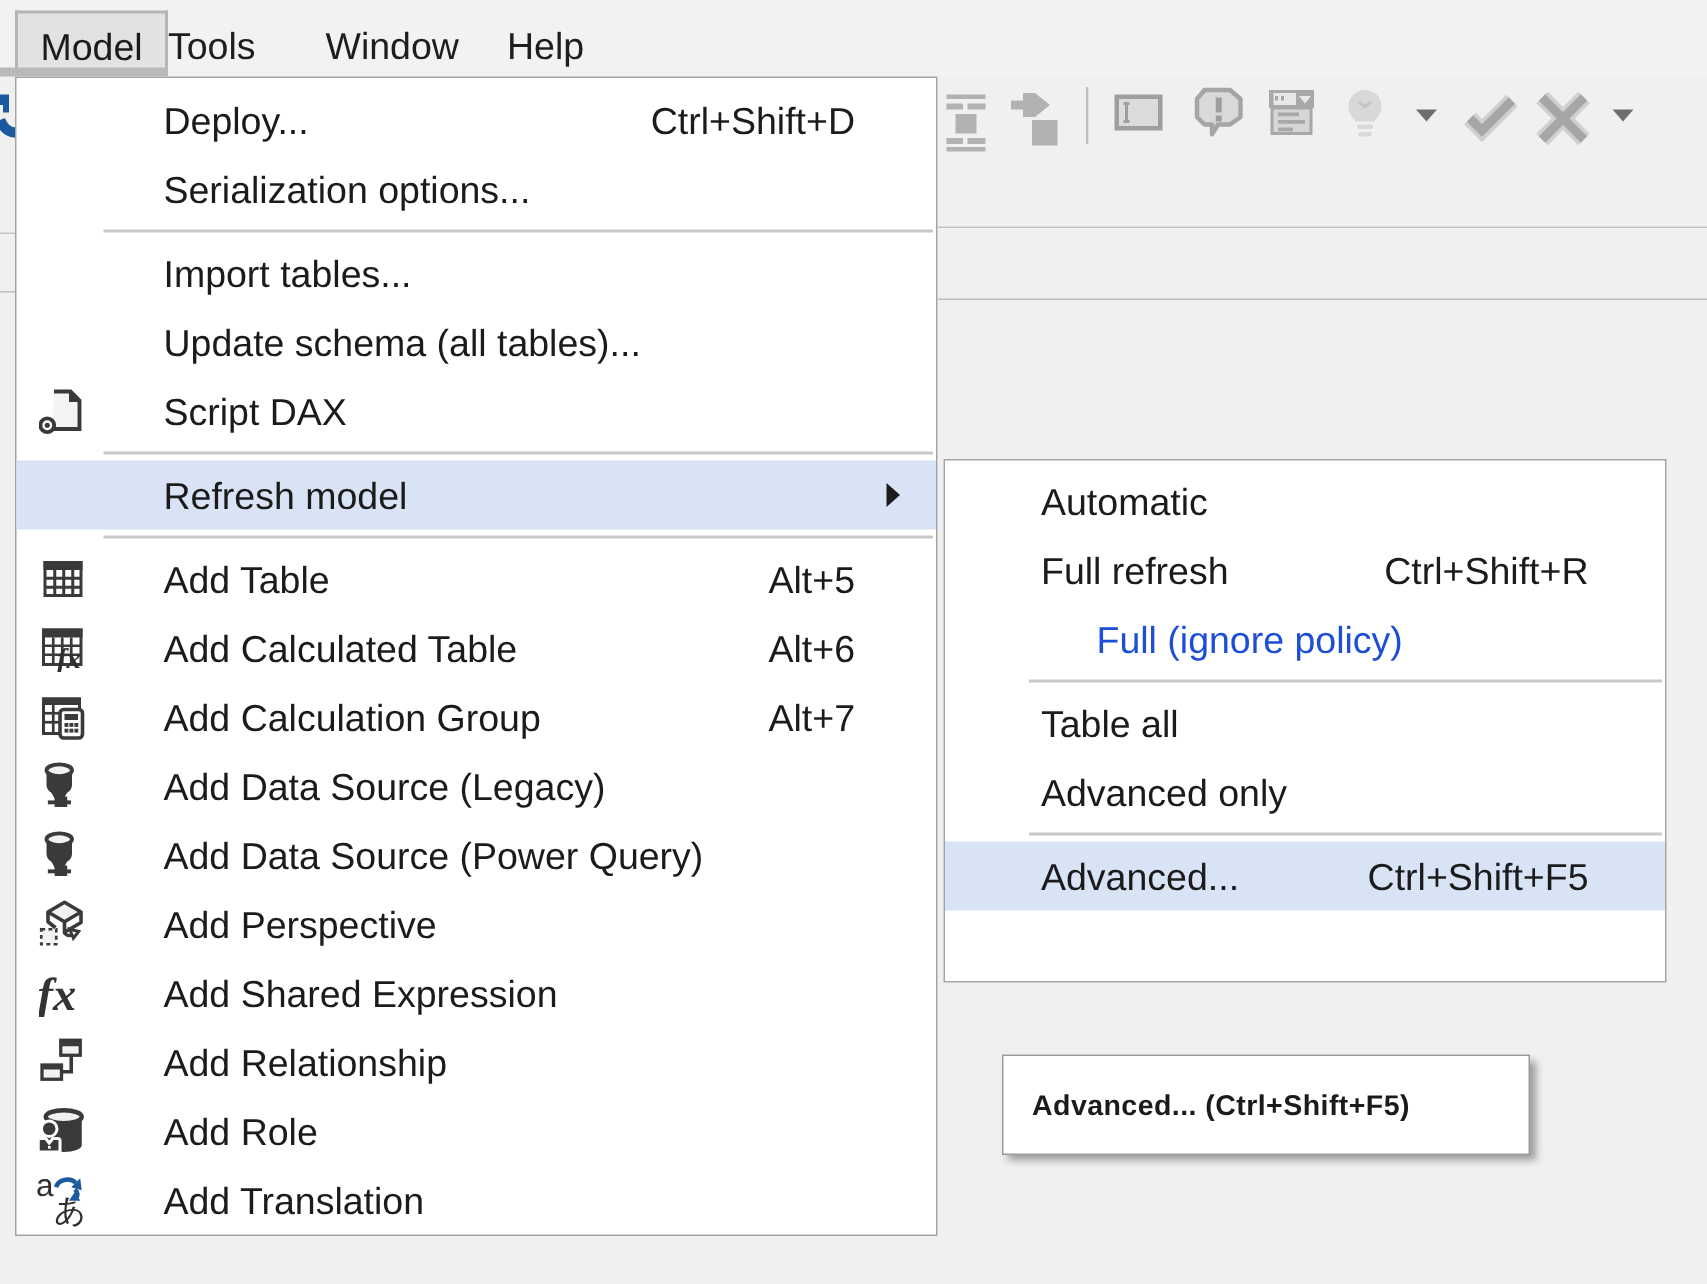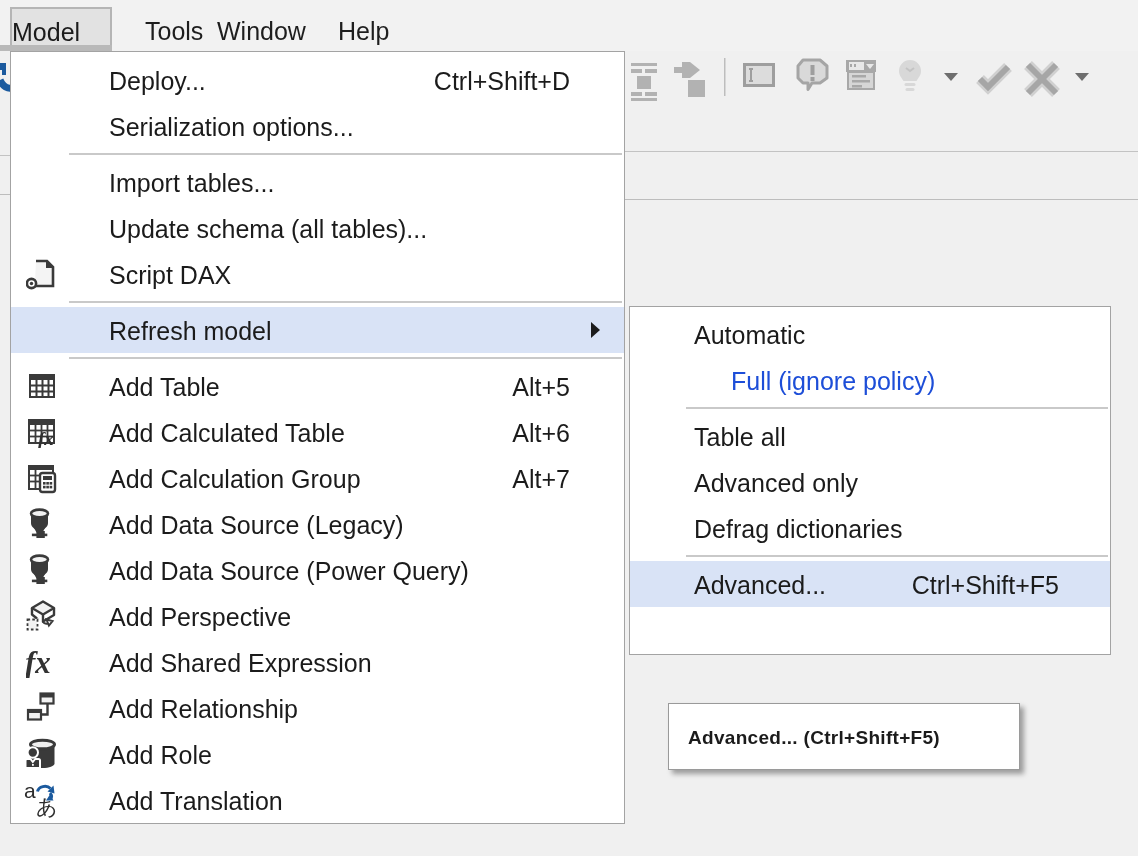--- a/index.html
+++ b/index.html
@@ -7,21 +7,21 @@
     width:1138px;height:856px;position:relative;overflow:hidden;
     background:#f0f0f0;
     font-family:"Liberation Sans", sans-serif;
     -webkit-font-smoothing:antialiased;
   }
   .menubar{position:absolute;left:0;top:0;width:1138px;height:51px;background:#f2f2f2;}
   .mb-item{position:absolute;top:6px;height:51px;line-height:51px;font-size:25px;color:#1e1e1e;}
   .model-btn{
     position:absolute;left:10px;top:7px;width:102px;height:44px;box-sizing:border-box;
     border:2px solid #b5b5b5;border-bottom:none;background:#e2e2e2;
-    font-size:25px;color:#1b1b1b;line-height:46px;
+    font-size:25px;color:#1b1b1b;text-align:center;line-height:46px;
   }
   .hline{position:absolute;height:1px;background:#c3c3c3;}
   .menu{
     position:absolute;left:10px;top:51px;width:615px;height:773px;box-sizing:border-box;
     background:#ffffff;border:1px solid #a3a3a3;z-index:5;padding-top:5px;
   }
   .submenu{
     position:absolute;left:629px;top:306px;width:482px;height:349px;box-sizing:border-box;
     background:#ffffff;border:1px solid #a3a3a3;z-index:6;padding-top:4px;
   }
@@ -129,21 +129,21 @@
     <g stroke="#a6a6a6" stroke-width="6">
       <line x1="408" y1="13" x2="436" y2="41"></line>
       <line x1="436" y1="13" x2="408" y2="41"></line>
     </g>
 
     <path d="M455,21 L469,21 L462,29 Z" fill="#6e6e6e"></path>
   </svg>
 
   <div class="model-btn">Model</div>
   <div style="position:absolute;left:0;top:45px;width:112px;height:6px;background:#b9b9b9;z-index:2;"></div>
-  <div class="mb-item" style="left:145px;">Tools</div>
+  <div class="mb-item" style="left:112px;">Tools</div>
   <div class="mb-item" style="left:217px;">Window</div>
   <div class="mb-item" style="left:338px;">Help</div>
 
   <div class="menu">
     <div class="mi">Deploy...<span class="hk">Ctrl+Shift+D</span></div>
     <div class="mi">Serialization options...</div>
     <div class="sep"></div>
     <div class="mi">Import tables...</div>
     <div class="mi">Update schema (all tables)...</div>
     <div class="mi"><svg class="ic" viewBox="0 0 32 32">
@@ -239,22 +239,22 @@
         <text x="10" y="30" font-family="Liberation Sans" font-size="21" fill="#2d2d2d">あ</text>
         <path d="M11.5,7.5 C12.5,2.5 20.5,0.5 24.5,4.5" fill="none" stroke="#1b5a9e" stroke-width="3"></path>
         <path d="M27.5,1.5 L28.5,9.5 L21.5,7.5 Z" fill="#1b5a9e"></path>
         <path d="M24,9 C26,11 26,13 24.5,15" fill="none" stroke="#1b5a9e" stroke-width="3"></path>
         <path d="M27.5,16.5 L20,16.5 L24,10.5 Z" fill="#1b5a9e"></path>
       </svg>Add Translation</div>
   </div>
 
   <div class="submenu">
     <div class="mi">Automatic</div>
+    <div class="mi">Full refresh<span class="hk">Ctrl+Shift+R</span></div>
     <div class="mi dis">Full (ignore policy)</div>
     <div class="sep"></div>
     <div class="mi">Table all</div>
     <div class="mi">Advanced only</div>
-    <div class="mi">Defrag dictionaries</div>
     <div class="sep"></div>
     <div class="mi hl">Advanced...<span class="hk">Ctrl+Shift+F5</span></div>
   </div>
 
   <div class="tooltip">Advanced... (Ctrl+Shift+F5)</div>
 
 </body></html>

